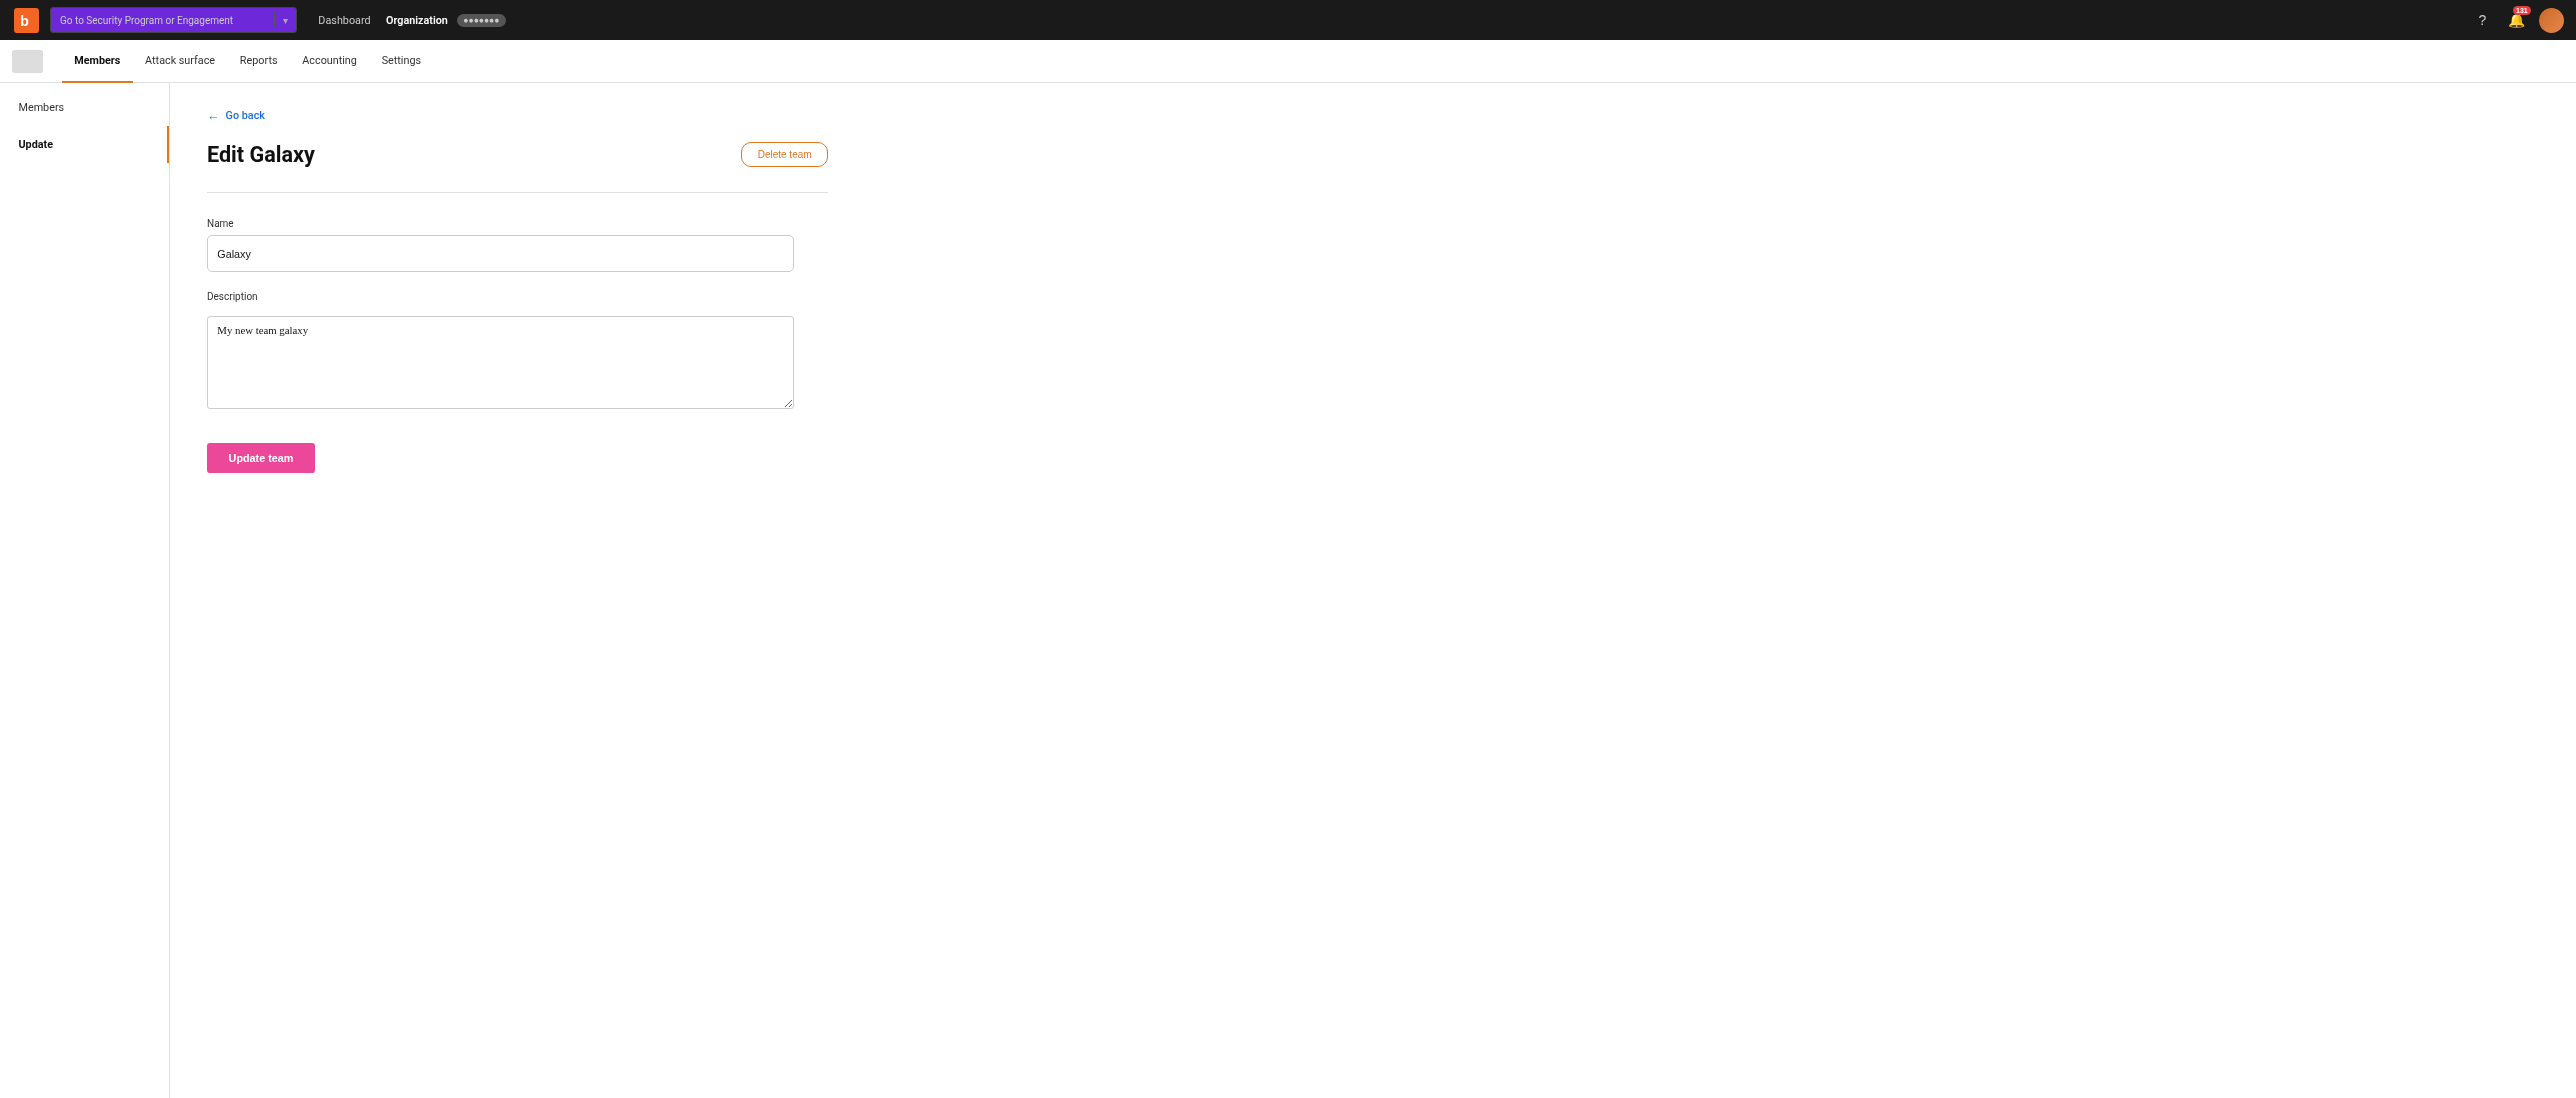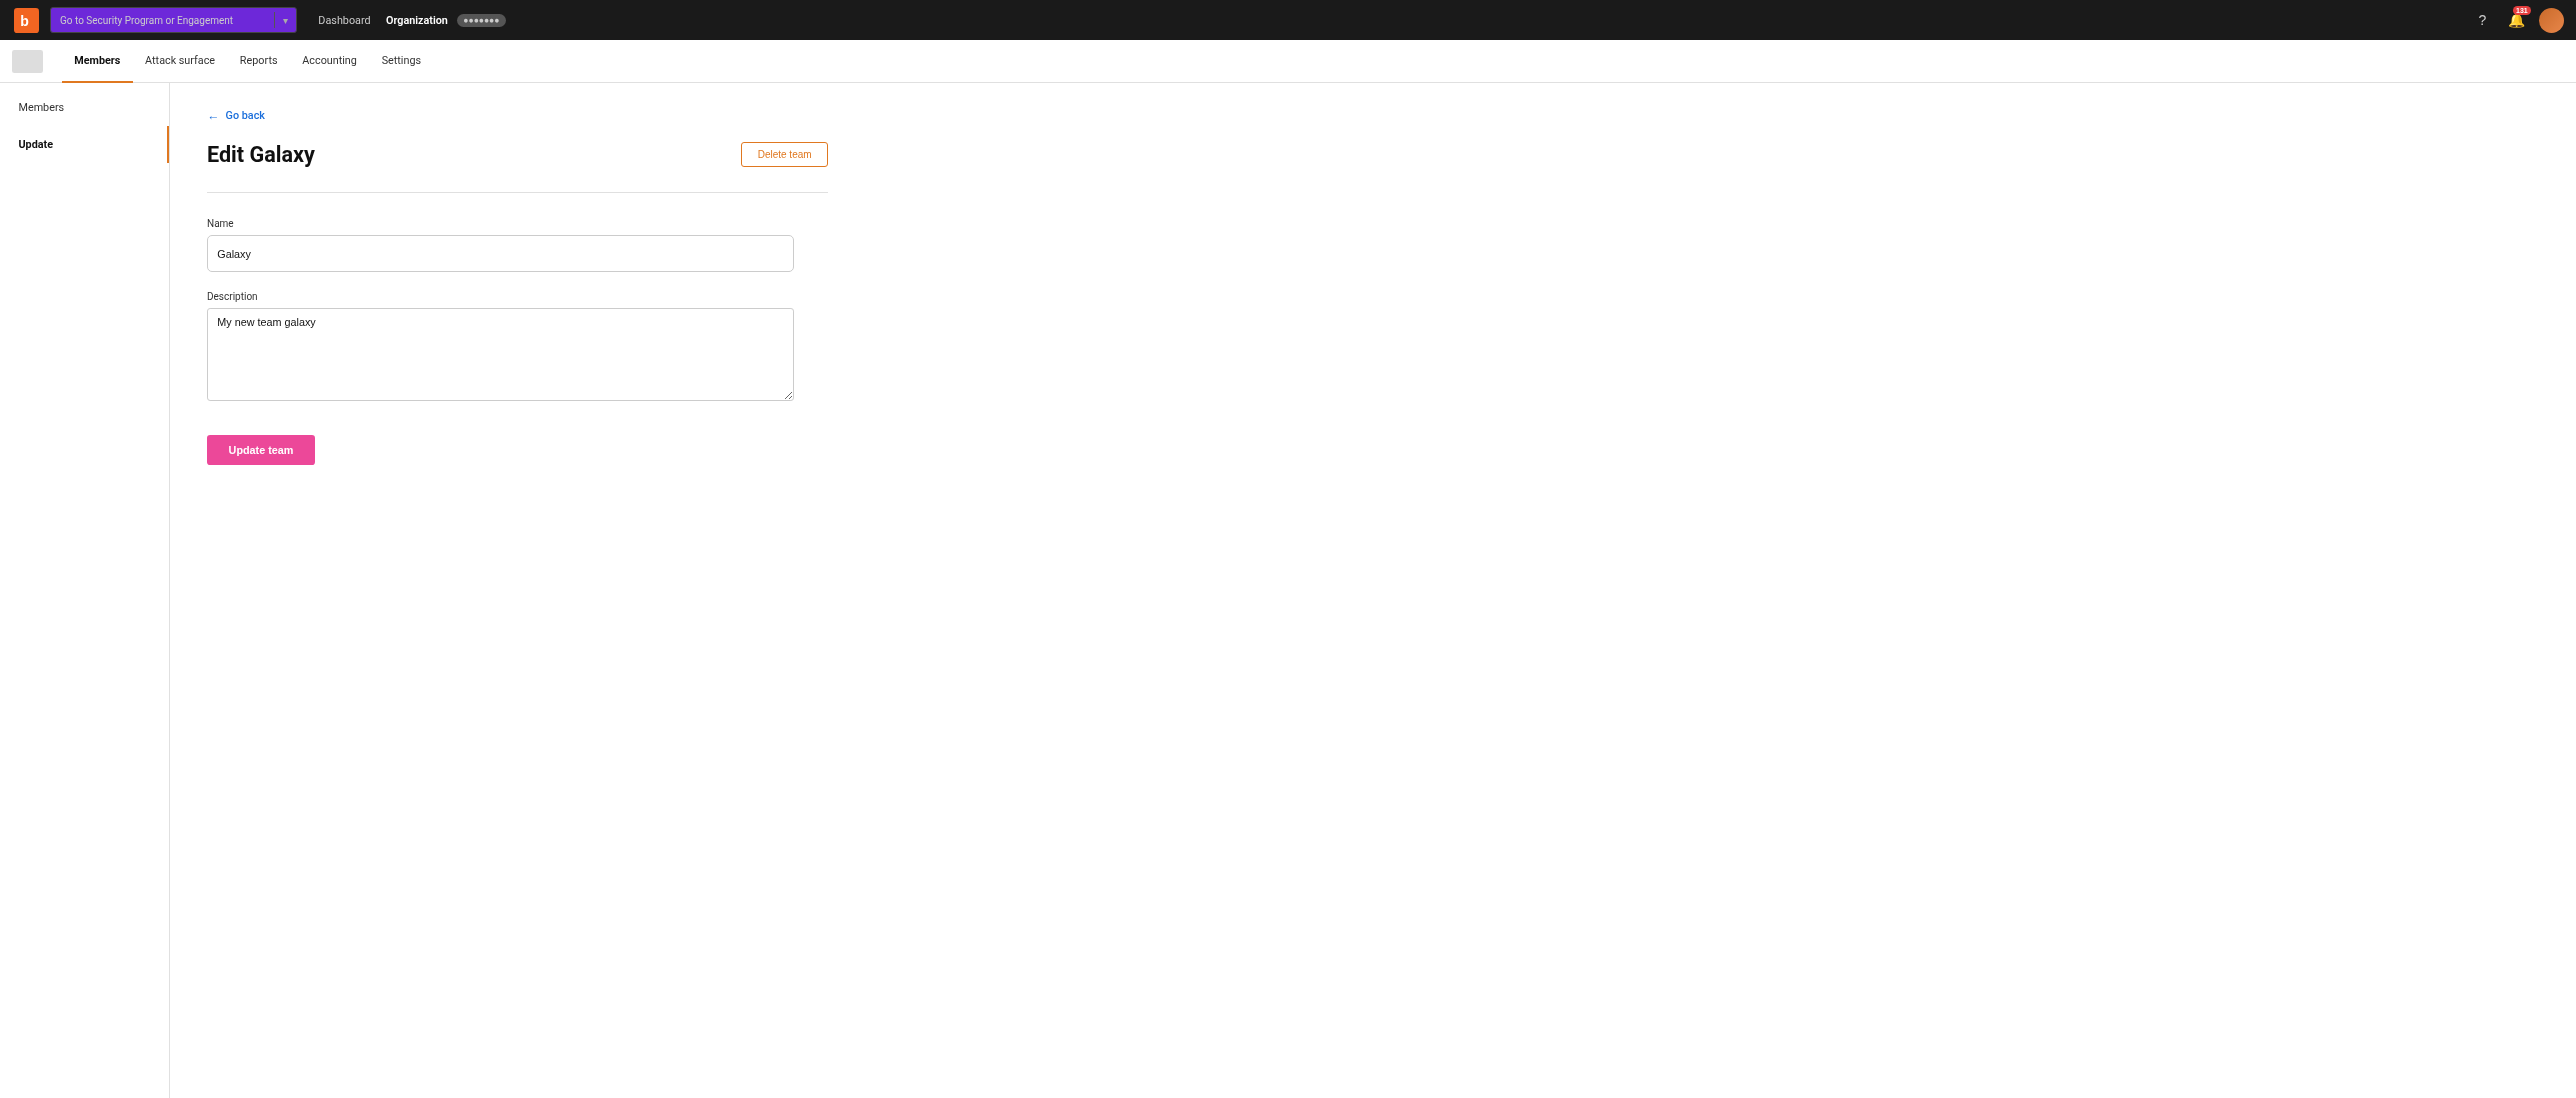--- a/index.html
+++ b/index.html
@@ -229,21 +229,21 @@
       font-weight: 700;
       color: #111;
     }
     .delete-team-btn {
       background: #fff;
       border: 1.5px solid #e07820;
       color: #e07820;
       font-size: 10px;
       font-weight: 500;
       padding: 6.2px 15.4px;
-      border-radius: 3px;
+      border-radius: 10px;
       cursor: pointer;
     }
 
     
     .divider {
       border: none;
       border-top: 0.8px solid #e0e0e0;
       margin-bottom: 25px;
     }
 
@@ -272,21 +272,22 @@
     .form-textarea {
       width: 100%;
       min-height: 93px;
       border: 0.8px solid #ccc;
       border-radius: 3.1px;
       padding: 7.7px 9.3px;
       font-size: 10.8px;
       color: #111;
       outline: none;
       resize: vertical;
-      font-family: Liberation Sans, sans-serif;
+      font-family: Liberation Serif, serif;
+      margin-top: 8px;
     }
 
     
     .update-btn {
       background: #ec4899;
       color: #fff;
       border: none;
       border-radius: 3.1px;
       font-size: 10.8px;
       font-weight: 600;

